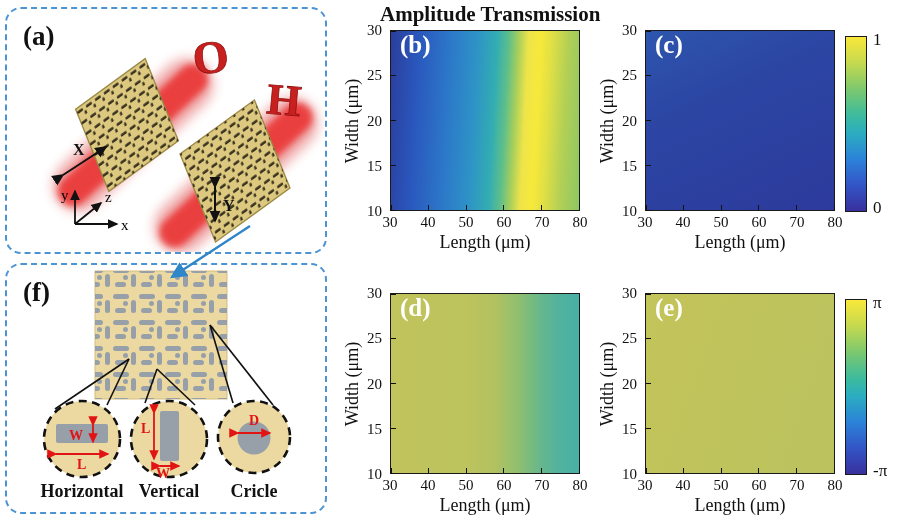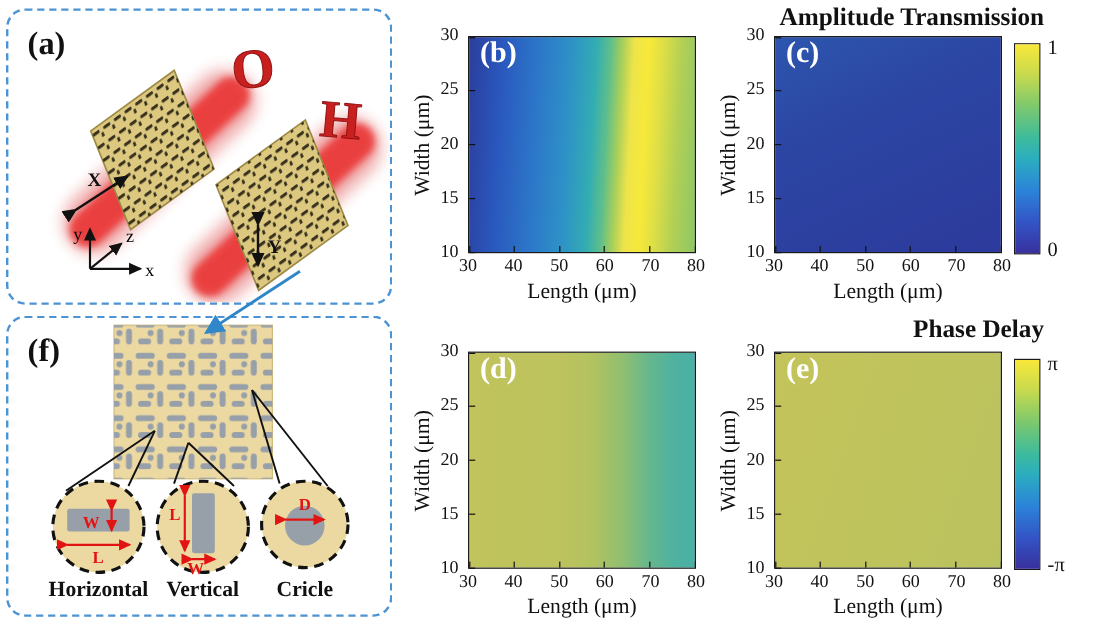--- a/index.html
+++ b/index.html
@@ -31,21 +31,21 @@
   .plot .plabel{position:absolute;left:9px;top:0;color:#fff;font-weight:bold;font-size:25px}
   .tickx{position:absolute;bottom:0;width:1px;height:5px;background:#111}
   .ticky{position:absolute;left:0;width:5px;height:1px;background:#111}
   .xticks{position:absolute;left:0;right:0;top:184px;height:18px}
   .xticks span{position:absolute;top:0;transform:translateX(-50%);font-size:15px;white-space:nowrap}
   .yticks{position:absolute;left:-36px;top:0;bottom:0;width:32px}
   .yticks span{position:absolute;right:4px;transform:translateY(-50%);font-size:15px}
   .axis-xlabel{position:absolute;left:0;right:0;top:202px;text-align:center;font-size:18px}
   .axis-ylabel{position:absolute;width:181px;height:20px;left:-129px;top:50%;margin-top:-10px;text-align:center;transform:rotate(-90deg);font-size:18px;white-space:nowrap}
 
-  .chart-title{position:absolute;text-align:right;font-weight:bold;font-size:21px}
+  .chart-title{position:absolute;text-align:left;font-weight:bold;font-size:21px}
   #title-amp{left:380px;top:2px;width:490px}
   #title-phase{left:380px;top:262px;width:490px}
 
   .colorbar{position:absolute;width:22px;height:176px;border:1px solid #1a1a1a}
   #cb-amp{left:845px;top:36px}
   #cb-phase{left:845px;top:299px}
   .cb-strip{position:absolute;inset:0}
   .cb-max{position:absolute;left:27px;top:-7px;font-size:17px;white-space:nowrap}
   .cb-min{position:absolute;left:27px;bottom:-7px;font-size:17px;white-space:nowrap}
 </style>
@@ -171,21 +171,20 @@
   <svg id="connector" width="340" height="520" viewBox="0 0 340 520">
     <defs>
       <marker id="arrBlue" viewBox="0 0 8 8" markerWidth="8" markerHeight="8" refX="6" refY="4" orient="auto">
         <path d="M0,0.6 L7,4 L0,7.4 z" fill="#2f86c8"></path>
       </marker>
     </defs>
     <line x1="250" y1="226" x2="172" y2="277" stroke="#2f86c8" stroke-width="2.4" marker-end="url(#arrBlue)"></line>
   </svg>
 
   <div class="chart-title" id="title-amp">Amplitude Transmission</div>
-  <div class="chart-title" id="title-phase">Phase Delay</div>
 
   <div class="chart" id="chart-b">
     <div class="plot" style="background: linear-gradient(93deg, rgb(43, 62, 156) 0%, rgb(42, 87, 189) 14%, rgb(44, 119, 201) 30%, rgb(46, 147, 198) 44%, rgb(51, 173, 178) 54%, rgb(95, 191, 138) 60%, rgb(168, 207, 91) 65%, rgb(238, 228, 74) 70%, rgb(247, 233, 58) 76%, rgb(223, 223, 69) 82%, rgb(179, 208, 85) 90%, rgb(141, 199, 99) 100%);">
       <span class="plabel">(b)</span>
     <i class="tickx" style="left: calc(0% - 0.5px);"></i>
         <i class="tickx" style="left: calc(20% - 0.5px);"></i>
         <i class="tickx" style="left: calc(40% - 0.5px);"></i>
         <i class="tickx" style="left: calc(60% - 0.5px);"></i>
         <i class="tickx" style="left: calc(80% - 0.5px);"></i>
         <i class="tickx" style="left: calc(100% - 0.5px);"></i>

